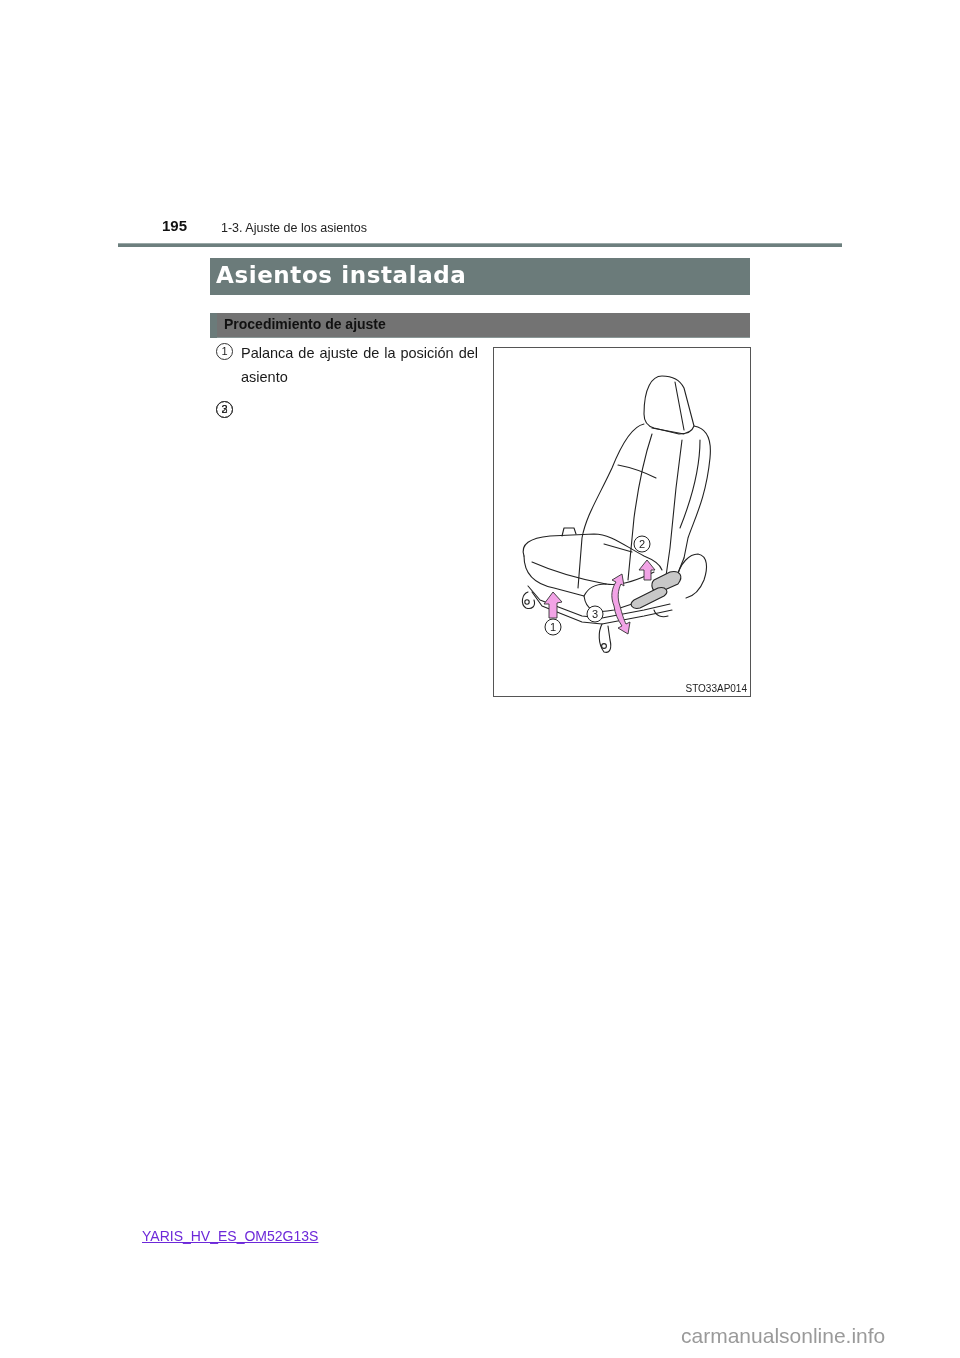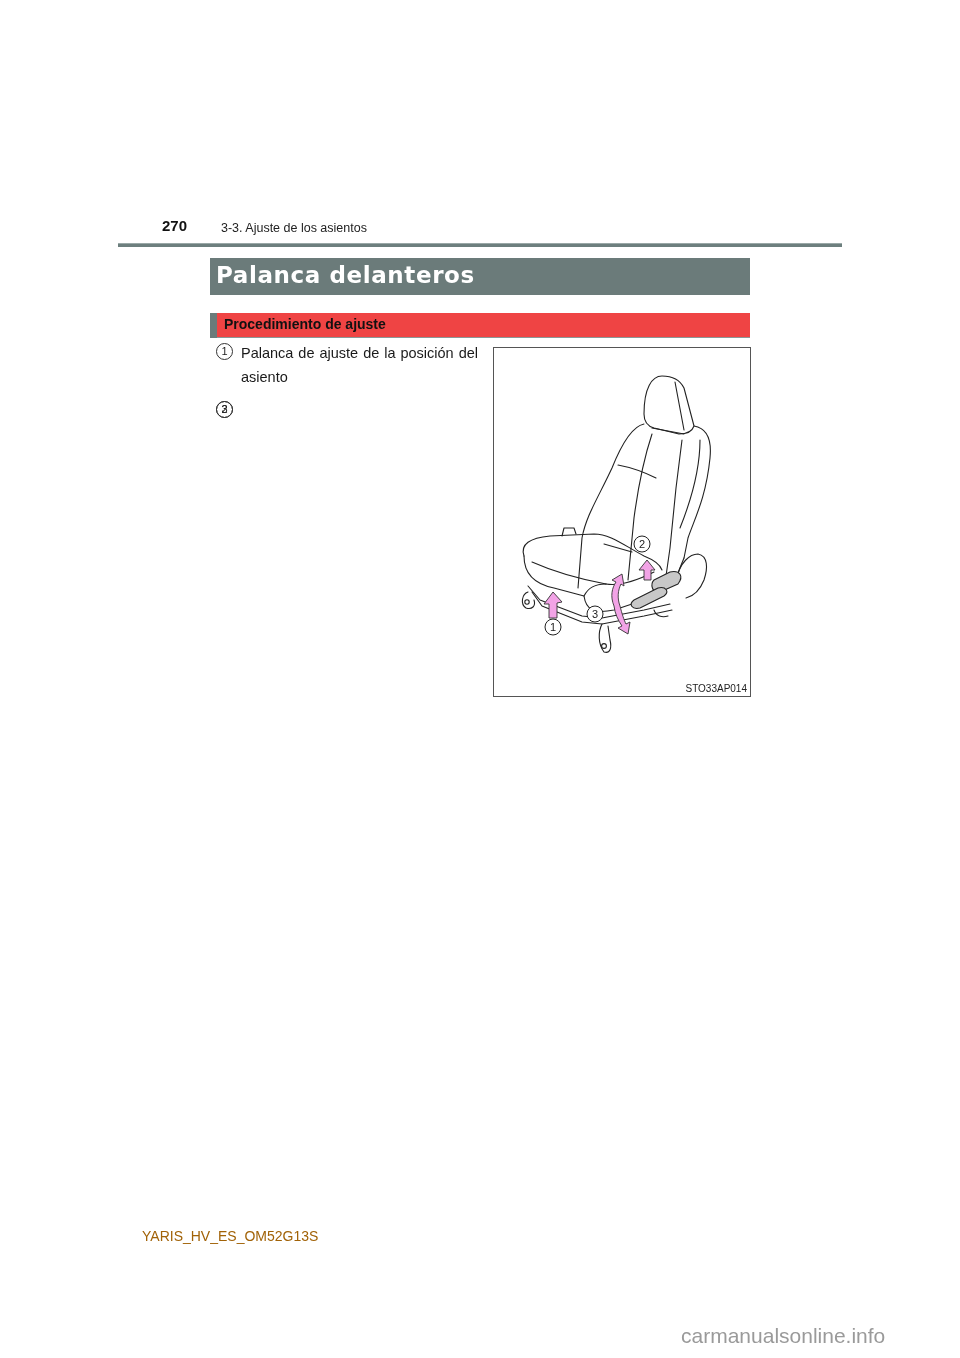--- a/index.html
+++ b/index.html
@@ -23,21 +23,21 @@
       position: absolute; left: 210px; top: 258px; width: 540px; height: 37px;
       background: #6b7b7a;
     }
     .title-bar span {
       position: absolute; left: 6px; top: 4px;
       font-size: 23px; font-weight: bold; color: #ffffff; letter-spacing: 0.6px;
       font-family: "DejaVu Sans", sans-serif;
     }
     .sub-bar {
       position: absolute; left: 210px; top: 313px; width: 540px; height: 24px;
-      background: #ef4444; border-bottom: 1px solid #8a9897;
+      background: #737373; border-bottom: 1px solid #8a9897;
     }
     .sub-bar .strip {
       position: absolute; left: 0; top: 0; width: 7px; height: 25px; background: #6b7b7a;
     }
     .sub-bar span {
       position: absolute; left: 14px; top: 3px;
       font-size: 14px; font-weight: bold; color: #111;
     }
     .steps {
       position: absolute; left: 216px; top: 341px; width: 262px;
@@ -55,36 +55,36 @@
       position: absolute; left: 493px; top: 347px; width: 256px; height: 348px;
       border: 1px solid #555; background: #fff;
     }
     .figure svg { position: absolute; left: 0; top: 0; }
     .figure-code {
       position: absolute; right: 3px; bottom: 2px;
       font-size: 10px; color: #222;
     }
     .footer-code {
       position: absolute; left: 142px; top: 1228px;
-      font-size: 14px; color: #a16207;
+      font-size: 14px; color: #6d28d9; text-decoration: underline;
     }
     .watermark {
       position: absolute; left: 681px; top: 1324px;
       font-size: 21px; color: #9a9a9a; text-align: center;
     }
   </style>
 </head>
 <body>
 
-<div class="page-number">270</div>
-<div class="section-ref">3-3. Ajuste de los asientos</div>
+<div class="page-number">195</div>
+<div class="section-ref">1-3. Ajuste de los asientos</div>
 <div class="header-rule"></div>
 
 <div class="title-bar">
-  <span>Palanca delanteros</span>
+  <span>Asientos instalada</span>
 </div>
 
 <div class="sub-bar">
   <div class="strip"></div>
   <span>Procedimiento de ajuste</span>
 </div>
 
 <div class="steps">
   <div class="step">
     <span class="num">1</span>

